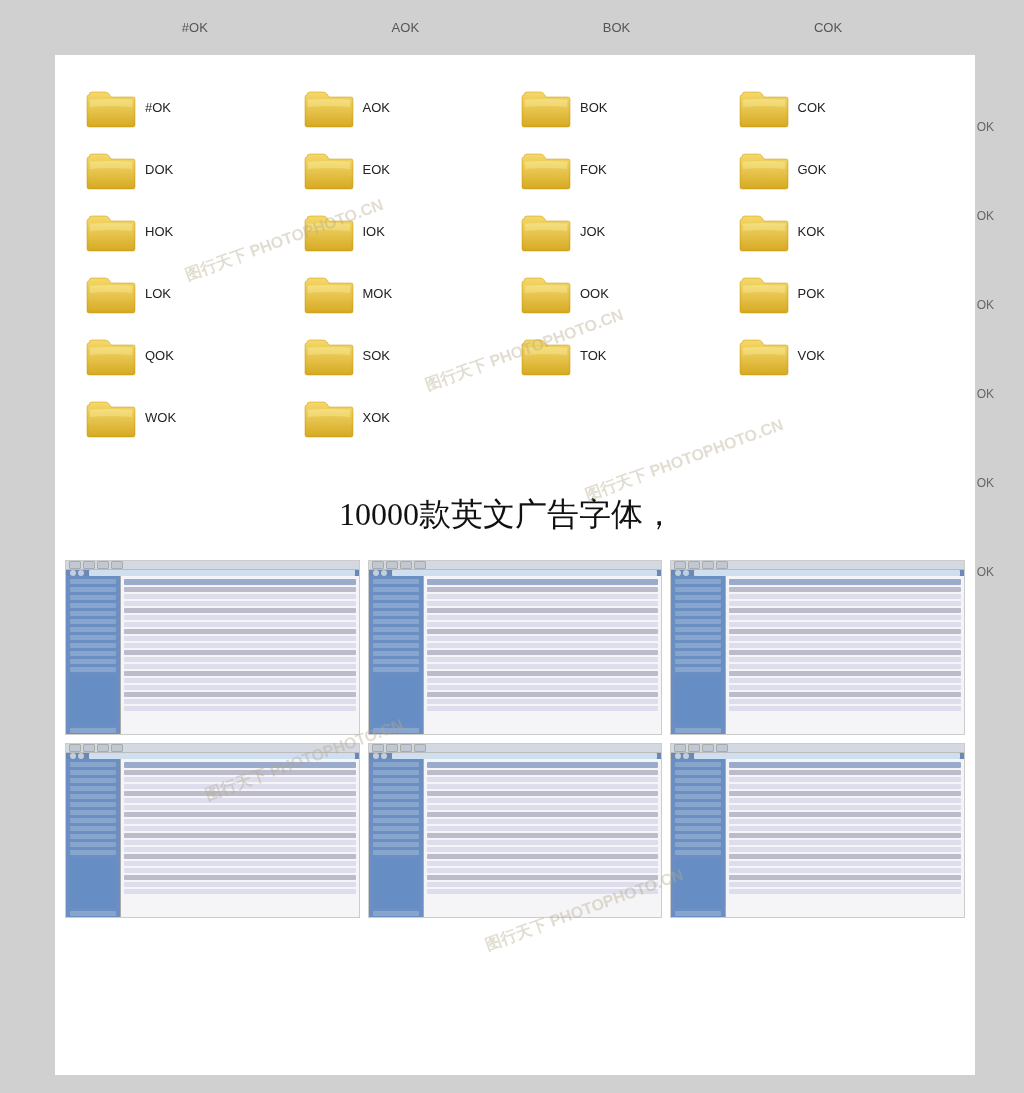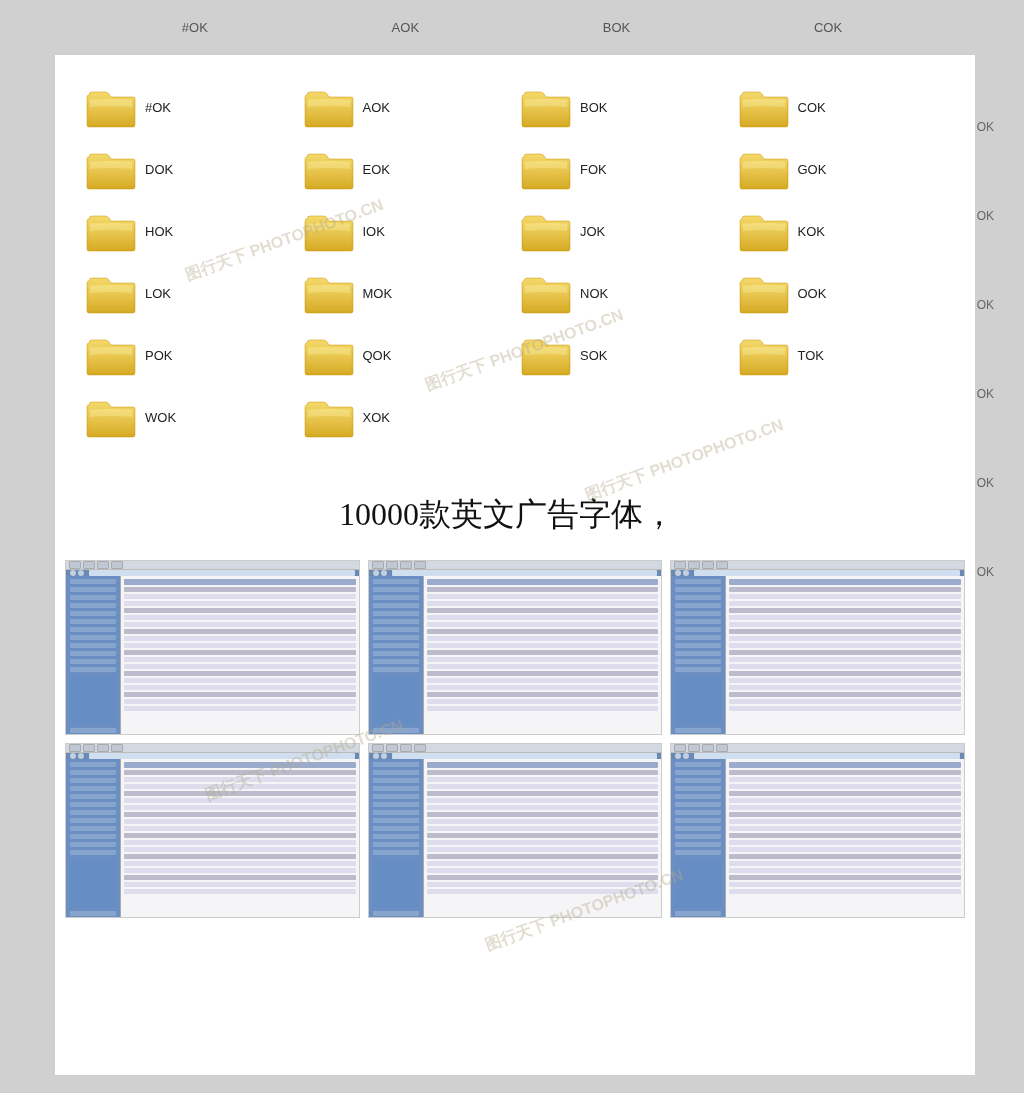--- a/index.html
+++ b/index.html
@@ -479,41 +479,20 @@
         <stop offset="100%" stop-color="#dbb030"></stop>
       </linearGradient>
     </defs>
 
     <path d="M4,10 Q4,7 7,7 L20,7 Q23,7 24,9 L26,12 L48,12 Q50,12 50,14 L50,40 Q50,42 48,42 L4,42 Q2,42 2,40 L2,12 Q2,10 4,10Z" fill="url(#fg1)" stroke="#c8960a" stroke-width="0.5"></path>
 
     <path d="M4,14 L48,14 L48,40 L4,40Z" fill="url(#fg2)" opacity="0.3"></path>
 
     <path d="M5,15 Q26,13 47,15 L47,22 Q26,20 5,22Z" fill="rgba(255,255,200,0.25)"></path>
   </svg></div>
-          <span class="folder-label">NOK</span>
-        </div>
-        <div class="folder-item">
-          <div class="folder-icon"><svg viewBox="0 0 52 44" xmlns="http://www.w3.org/2000/svg">
-    <defs>
-      <linearGradient id="fg1" x1="0" y1="0" x2="0" y2="1">
-        <stop offset="0%" stop-color="#f5d96b"></stop>
-        <stop offset="100%" stop-color="#d4a820"></stop>
-      </linearGradient>
-      <linearGradient id="fg2" x1="0" y1="0" x2="0" y2="1">
-        <stop offset="0%" stop-color="#f8e07a"></stop>
-        <stop offset="100%" stop-color="#dbb030"></stop>
-      </linearGradient>
-    </defs>
-
-    <path d="M4,10 Q4,7 7,7 L20,7 Q23,7 24,9 L26,12 L48,12 Q50,12 50,14 L50,40 Q50,42 48,42 L4,42 Q2,42 2,40 L2,12 Q2,10 4,10Z" fill="url(#fg1)" stroke="#c8960a" stroke-width="0.5"></path>
-
-    <path d="M4,14 L48,14 L48,40 L4,40Z" fill="url(#fg2)" opacity="0.3"></path>
-
-    <path d="M5,15 Q26,13 47,15 L47,22 Q26,20 5,22Z" fill="rgba(255,255,200,0.25)"></path>
-  </svg></div>
           <span class="folder-label">OOK</span>
         </div>
         <div class="folder-item">
           <div class="folder-icon"><svg viewBox="0 0 52 44" xmlns="http://www.w3.org/2000/svg">
     <defs>
       <linearGradient id="fg1" x1="0" y1="0" x2="0" y2="1">
         <stop offset="0%" stop-color="#f5d96b"></stop>
         <stop offset="100%" stop-color="#d4a820"></stop>
       </linearGradient>
       <linearGradient id="fg2" x1="0" y1="0" x2="0" y2="1">
@@ -585,20 +564,41 @@
       </linearGradient>
     </defs>
 
     <path d="M4,10 Q4,7 7,7 L20,7 Q23,7 24,9 L26,12 L48,12 Q50,12 50,14 L50,40 Q50,42 48,42 L4,42 Q2,42 2,40 L2,12 Q2,10 4,10Z" fill="url(#fg1)" stroke="#c8960a" stroke-width="0.5"></path>
 
     <path d="M4,14 L48,14 L48,40 L4,40Z" fill="url(#fg2)" opacity="0.3"></path>
 
     <path d="M5,15 Q26,13 47,15 L47,22 Q26,20 5,22Z" fill="rgba(255,255,200,0.25)"></path>
   </svg></div>
           <span class="folder-label">TOK</span>
+        </div>
+        <div class="folder-item">
+          <div class="folder-icon"><svg viewBox="0 0 52 44" xmlns="http://www.w3.org/2000/svg">
+    <defs>
+      <linearGradient id="fg1" x1="0" y1="0" x2="0" y2="1">
+        <stop offset="0%" stop-color="#f5d96b"></stop>
+        <stop offset="100%" stop-color="#d4a820"></stop>
+      </linearGradient>
+      <linearGradient id="fg2" x1="0" y1="0" x2="0" y2="1">
+        <stop offset="0%" stop-color="#f8e07a"></stop>
+        <stop offset="100%" stop-color="#dbb030"></stop>
+      </linearGradient>
+    </defs>
+
+    <path d="M4,10 Q4,7 7,7 L20,7 Q23,7 24,9 L26,12 L48,12 Q50,12 50,14 L50,40 Q50,42 48,42 L4,42 Q2,42 2,40 L2,12 Q2,10 4,10Z" fill="url(#fg1)" stroke="#c8960a" stroke-width="0.5"></path>
+
+    <path d="M4,14 L48,14 L48,40 L4,40Z" fill="url(#fg2)" opacity="0.3"></path>
+
+    <path d="M5,15 Q26,13 47,15 L47,22 Q26,20 5,22Z" fill="rgba(255,255,200,0.25)"></path>
+  </svg></div>
+          <span class="folder-label">VOK</span>
         </div>
         <div class="folder-item">
           <div class="folder-icon"><svg viewBox="0 0 52 44" xmlns="http://www.w3.org/2000/svg">
     <defs>
       <linearGradient id="fg1" x1="0" y1="0" x2="0" y2="1">
         <stop offset="0%" stop-color="#f5d96b"></stop>
         <stop offset="100%" stop-color="#d4a820"></stop>
       </linearGradient>
       <linearGradient id="fg2" x1="0" y1="0" x2="0" y2="1">
         <stop offset="0%" stop-color="#f8e07a"></stop>

